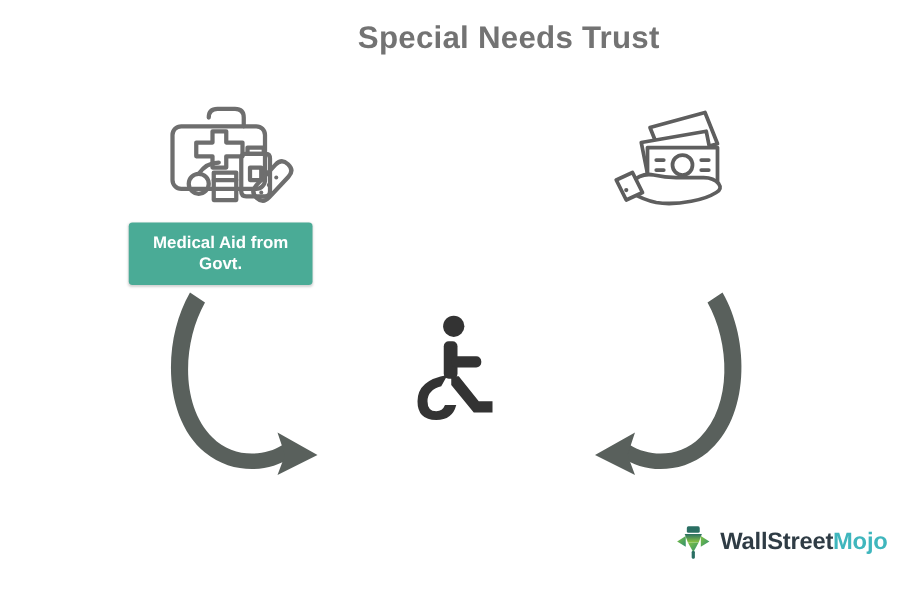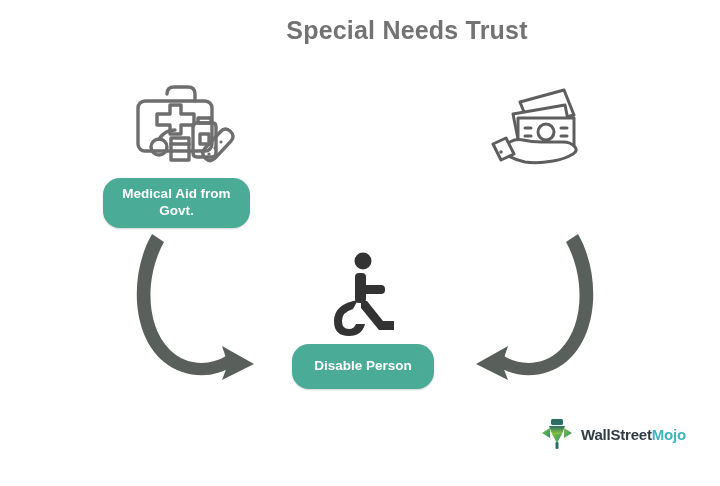--- a/index.html
+++ b/index.html
@@ -31,21 +31,21 @@
     font-weight: bold;
     letter-spacing: 0.2px;
     color: #737373;
     margin-left: 32px;
   }
 
   
   .node-box {
     position: absolute;
     background: #4aab96;
-    border-radius: 17px;
+    border-radius: 3px;
     color: #ffffff;
     font-size: 13.5px;
     font-weight: bold;
     line-height: 1.25;
     text-align: center;
     display: flex;
     align-items: center;
     justify-content: center;
     padding: 0 8px;
     box-sizing: border-box;
@@ -114,21 +114,21 @@
     position: absolute;
     left: 540px;
     top: 413px;
     width: 170px;
     height: 42px;
     display: flex;
     align-items: center;
     gap: 7px;
   }
   #brand-wordmark {
-    font-size: 15px;
+    font-size: 19px;
     font-weight: bold;
     letter-spacing: -0.2px;
     white-space: nowrap;
   }
   .brand-dark { color: #2f3c45; }
   .brand-accent { color: #3fb6bd; }
 </style>
 </head>
 <body>
 
@@ -223,21 +223,20 @@
                  C 16 96, 18 46, 36 14
                  Z" fill="#59605c"></path>
         <path d="M94 118 L 126 136 L 94 152 L 100 136 Z" fill="#59605c"></path>
       </g>
     </svg>
   </div>
 
   <div class="node-box" id="box-medical-aid">Medical Aid from Govt.</div>
 
 
-  <div class="node-box" id="box-disable-person">Disable Person</div>
 
   <div id="brand-logo">
     <svg width="34" height="34" viewBox="0 0 34 34">
       <defs>
         <linearGradient id="lgA" x1="0" y1="0" x2="1" y2="1">
           <stop offset="0" stop-color="#7fc241"></stop>
           <stop offset="1" stop-color="#2f8f6e"></stop>
         </linearGradient>
         <linearGradient id="lgB" x1="0" y1="0" x2="0" y2="1">
           <stop offset="0" stop-color="#2a6f63"></stop>

